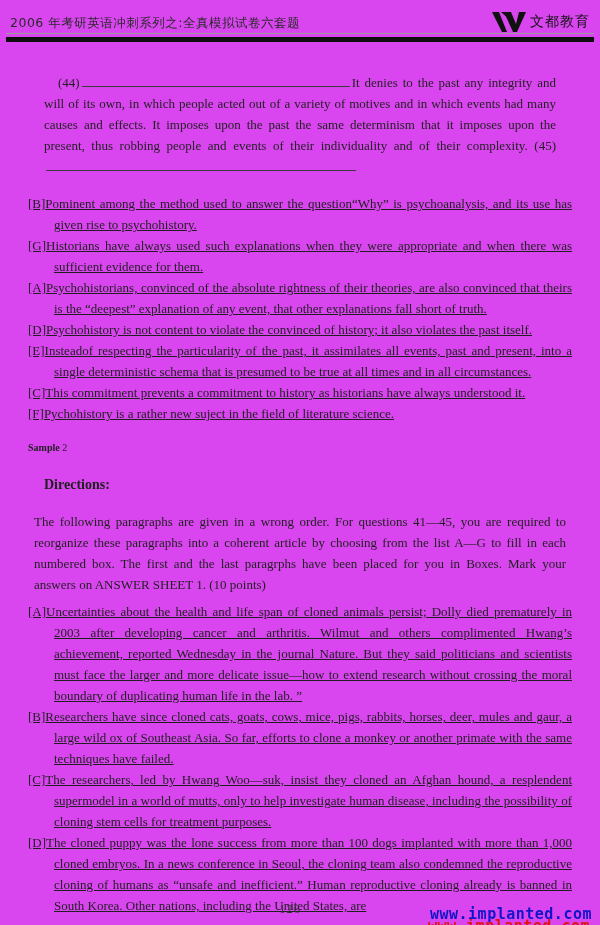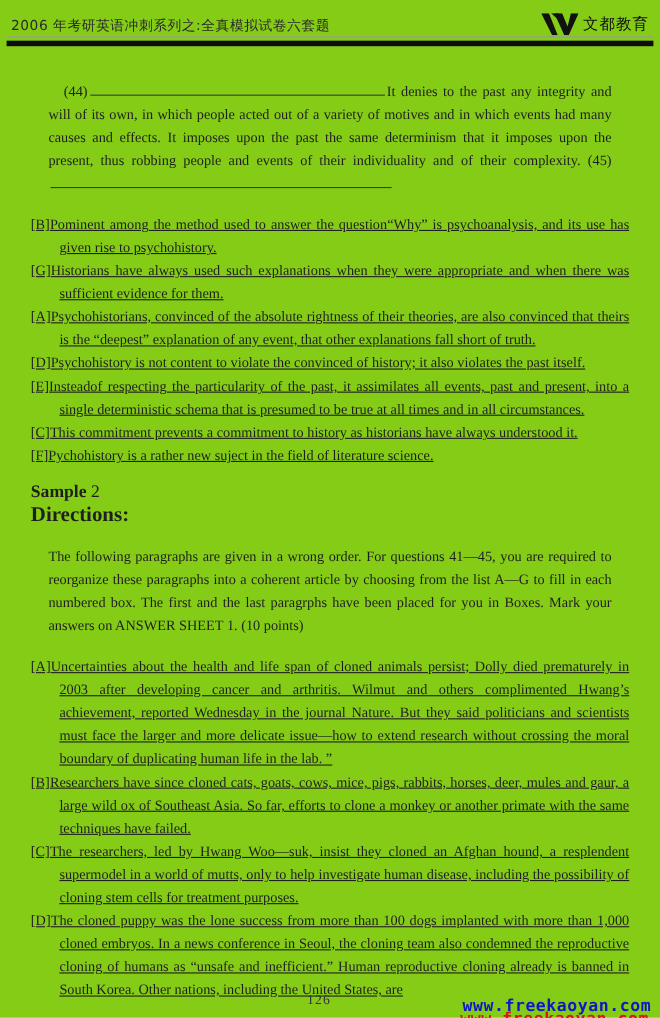--- a/index.html
+++ b/index.html
@@ -4,21 +4,21 @@
 <style>
   html,body{margin:0;padding:0;}
   body{
     width:600px;height:925px;
     background:#ffffff;
     font-family:"Liberation Serif", serif;
     color:#1f1f1f;
     position:relative;
     overflow:hidden;
   }
-  .page{width:600px;height:925px;position:relative;background:#84cc16;}
+  .page{width:600px;height:925px;position:relative;background:#d946ef;}
 
   
   .hdr{
     position:absolute;top:12px;left:10px;right:10px;
     display:flex;justify-content:space-between;align-items:flex-end;
   }
   .hdr-left{
     font-family:"DejaVu Sans", "Liberation Sans", sans-serif;
     font-size:12.5px;color:#2a2a2a;letter-spacing:.5px;
   }
@@ -54,27 +54,27 @@
 
   .opt-list{margin:0;padding:0;}
   .opt{
     padding-left:26px;text-indent:-26px;
     margin:0;
     text-decoration:underline;
   }
   .opt-label{letter-spacing:0px;}
 
   .sample-heading{
-    margin:13px 0 0 0;font-size:16px;font-weight:bold;line-height:21px;
+    margin:13px 0 0 0;font-size:10px;font-weight:bold;line-height:21px;
   }
   .sample-num{font-weight:normal;}
   .directions-label{
-    margin:0;font-size:19px;font-weight:bold;line-height:21px;
+    margin:16px;font-size:14px;font-weight:bold;line-height:21px;
   }
-  .directions-text{margin:16px;}
+  .directions-text{margin:6px;}
 
   
   .page-num{
     position:absolute;bottom:8px;left:0;width:580px;
     text-align:center;font-size:12.5px;color:#333;
     letter-spacing:1px;
   }
   .watermark{
     position:absolute;right:8px;bottom:2px;
     font-family:"DejaVu Sans Mono", "Liberation Mono", monospace;
@@ -126,15 +126,15 @@
     <div class="opt-list">
       <p class="opt"><span class="opt-label">[A]</span><span>Uncertainties about the health and life span of cloned animals persist; Dolly died prematurely in 2003 after developing cancer and arthritis.  Wilmut and others complimented Hwang’s achievement, reported Wednesday in the journal Nature.  But they said politicians and scientists must face the larger and more delicate issue—how to extend research without crossing the moral boundary of duplicating human life in the lab. ”</span></p>
       <p class="opt"><span class="opt-label">[B]</span><span>Researchers have since cloned cats, goats, cows, mice, pigs, rabbits, horses, deer, mules and gaur, a large wild ox of Southeast Asia.  So far, efforts to clone a monkey or another primate with the same techniques have failed.</span></p>
       <p class="opt"><span class="opt-label">[C]</span><span>The researchers, led by Hwang Woo—suk, insist they cloned an Afghan hound, a resplendent supermodel in a world of mutts, only to help investigate human disease, including the possibility of cloning stem cells for treatment purposes.</span></p>
       <p class="opt"><span class="opt-label">[D]</span><span>The cloned puppy was the lone success from more than 100 dogs implanted with more than 1,000 cloned embryos.  In a news conference in Seoul, the cloning team also condemned the reproductive cloning of humans as “unsafe and inefficient.” Human reproductive cloning already is banned in South Korea.  Other nations, including the United States, are</span></p>
     </div>
 
   </div>
 
   <div class="page-num">126</div>
-  <div class="watermark">www.freekaoyan.com</div>
+  <div class="watermark">www.implanted.com</div>
 
 </div>
 
 </body></html>

